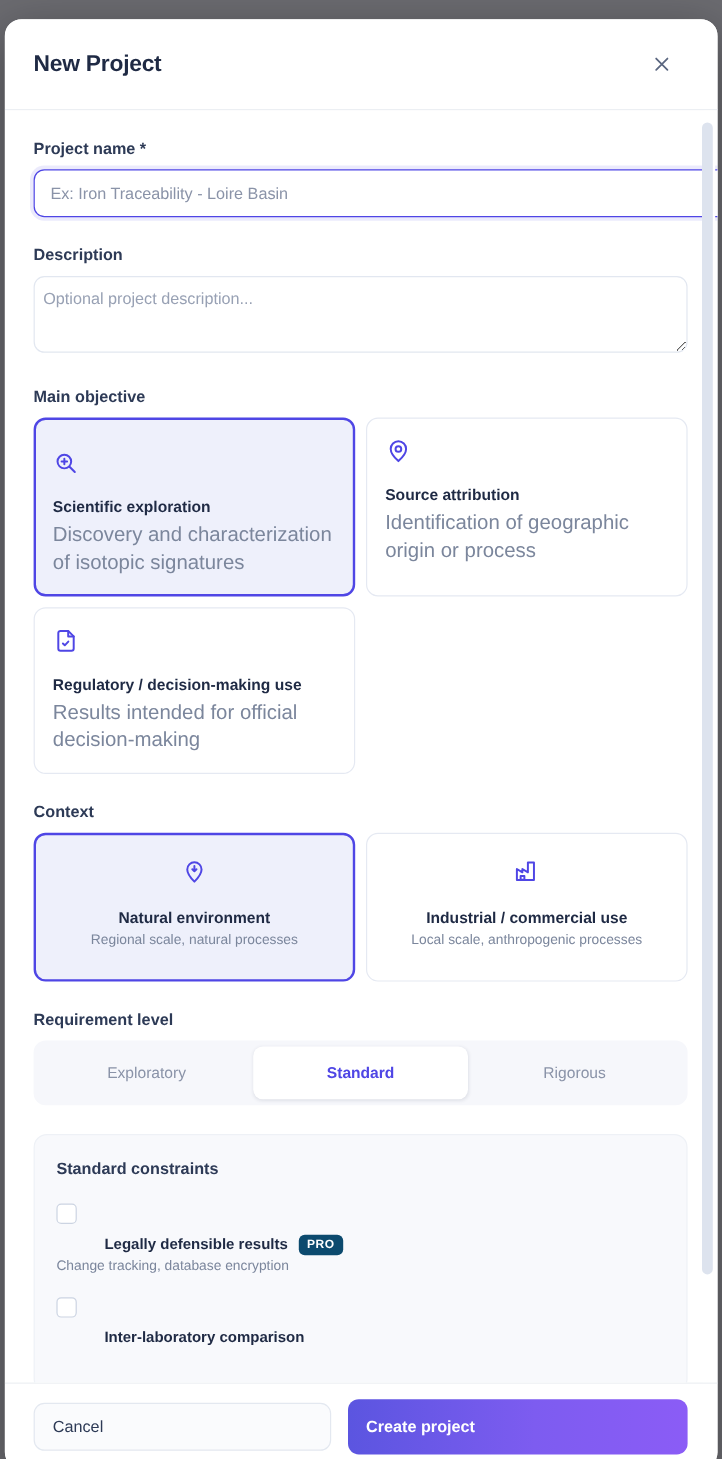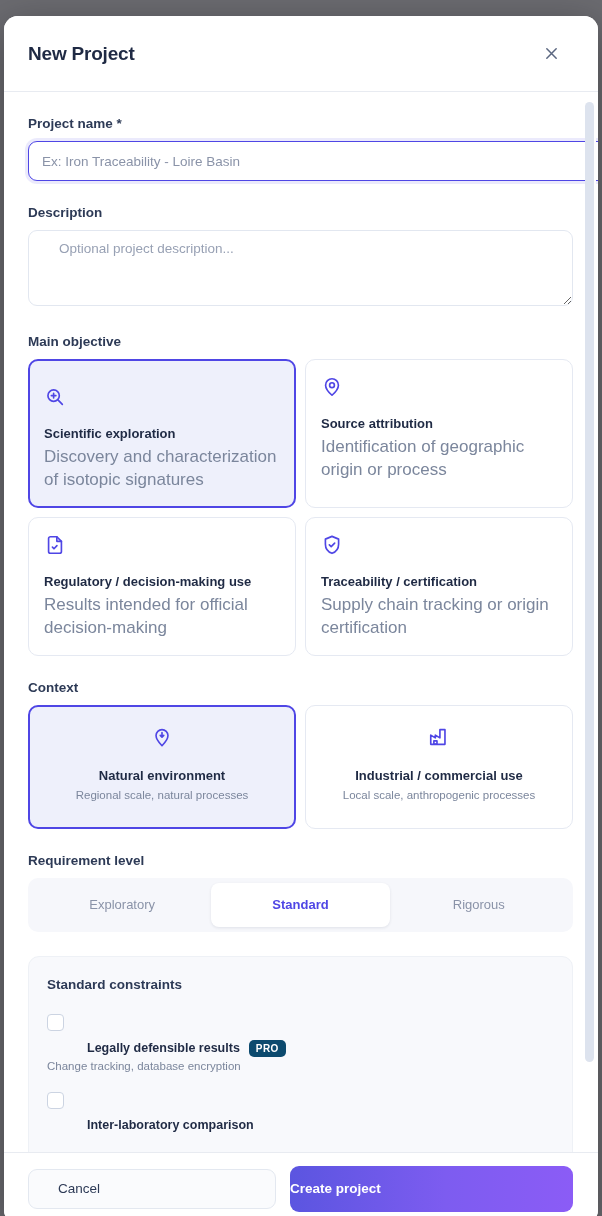--- a/index.html
+++ b/index.html
@@ -71,24 +71,24 @@
     font-size: 13.5px;
     font-family: "Liberation Sans", sans-serif;
     color: #1f2a44;
     outline: none;
     box-shadow: 0 0 0 3px rgba(99,91,235,0.13);
     background: #fff;
   }
   .text-input::placeholder { color: #8a93a8; }
   .textarea {
     width: 545px;
-    height: 76px;
+    height: 64px;
     border: 1px solid #e2e7f0;
     border-radius: 9px;
-    padding: 10px 30px;
+    padding: 10px 7px;
     font-size: 13.5px;
     font-family: "Liberation Sans", sans-serif;
     color: #1f2a44;
     outline: none;
     resize: vertical;
     background: #fff;
   }
   .textarea::placeholder { color: #98a1b4; }
 
   
@@ -236,33 +236,34 @@
   }
   .btn-cancel {
     width: 248px; height: 40px;
     border: 1px solid #e3e8f0;
     border-radius: 9px;
     background: #fafbfd;
     color: #2d3a56;
     font-size: 13.5px;
     font-family: "Liberation Sans", sans-serif;
     text-align: left;
-    padding-left: 29px;
+    padding-left: 15px;
     cursor: pointer;
   }
   .btn-create {
     width: 283px; height: 46px;
     border: none;
     border-radius: 9px;
     background: linear-gradient(90deg, #5b55e0 0%, #7d5cf0 55%, #8b5cf6 100%);
     color: #fff;
     font-size: 13.5px;
     font-weight: 700;
     font-family: "Liberation Sans", sans-serif;
     text-align: left;
+    padding-left: 15px;
     cursor: pointer;
   }
 </style>
 </head>
 <body>
 
 <div class="modal">
 
   <div class="modal-header">
     <div class="modal-title">New Project</div>
@@ -317,30 +318,20 @@
             <svg width="22" height="22" viewBox="0 0 24 24" fill="none" stroke="currentColor" stroke-width="1.8" stroke-linejoin="round" stroke-linecap="round">
               <path d="M14 3H7a2 2 0 0 0-2 2v14a2 2 0 0 0 2 2h10a2 2 0 0 0 2-2V8z"></path>
               <path d="M14 3v5h5"></path>
               <path d="M9.2 14.4l1.7 1.7 3.2-3.4"></path>
             </svg>
           </span>
           <div class="opt-title">Regulatory / decision-making use</div>
           <div class="opt-desc">Results intended for official decision-making</div>
         </div>
 
-        <div class="opt-card">
-          <span class="opt-icon">
-            <svg width="22" height="22" viewBox="0 0 24 24" fill="none" stroke="currentColor" stroke-width="1.8" stroke-linejoin="round" stroke-linecap="round">
-              <path d="M12 2.6 4.8 5.6v5.5c0 4.4 3 8.4 7.2 10 4.2-1.6 7.2-5.6 7.2-10V5.6z"></path>
-              <path d="M9.1 11.8l2 2 3.8-3.9"></path>
-            </svg>
-          </span>
-          <div class="opt-title">Traceability / certification</div>
-          <div class="opt-desc">Supply chain tracking or origin certification</div>
-        </div>
 
       </div>
     </div>
 
     <div class="block">
       <div class="section-label">Context</div>
       <div class="card-grid">
 
         <div class="ctx-card selected">
           <span class="ctx-icon">

